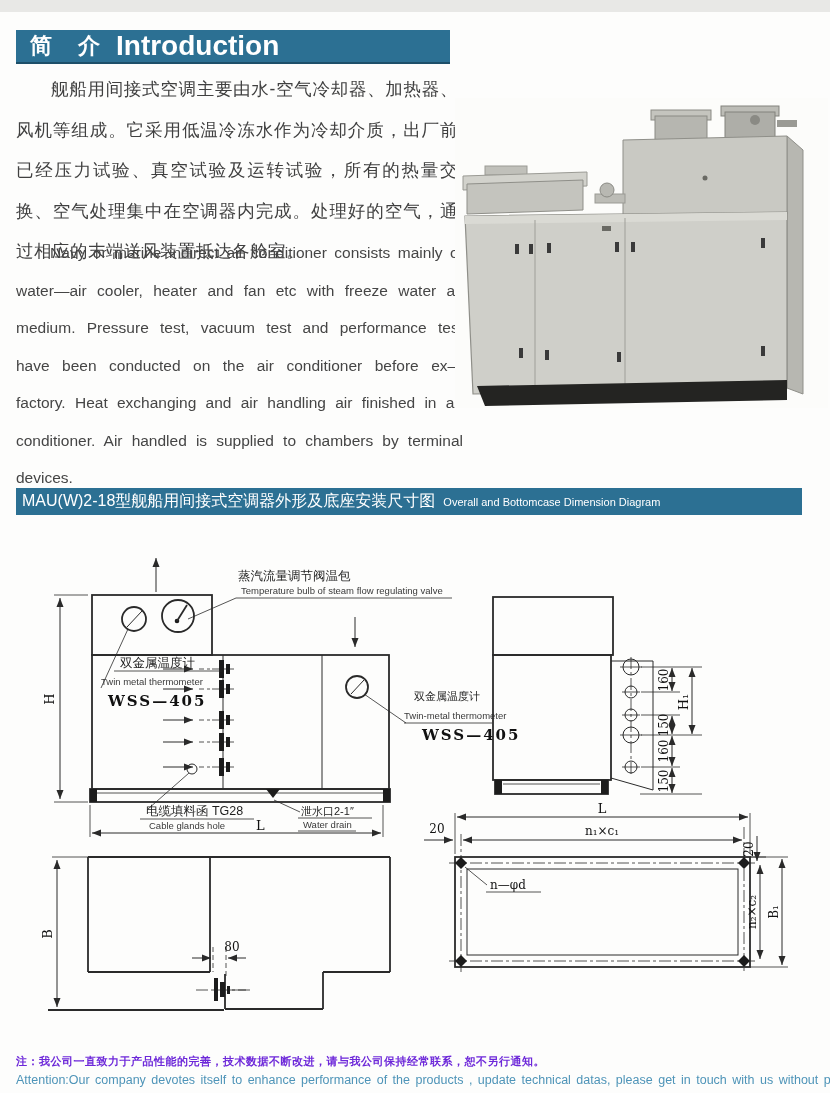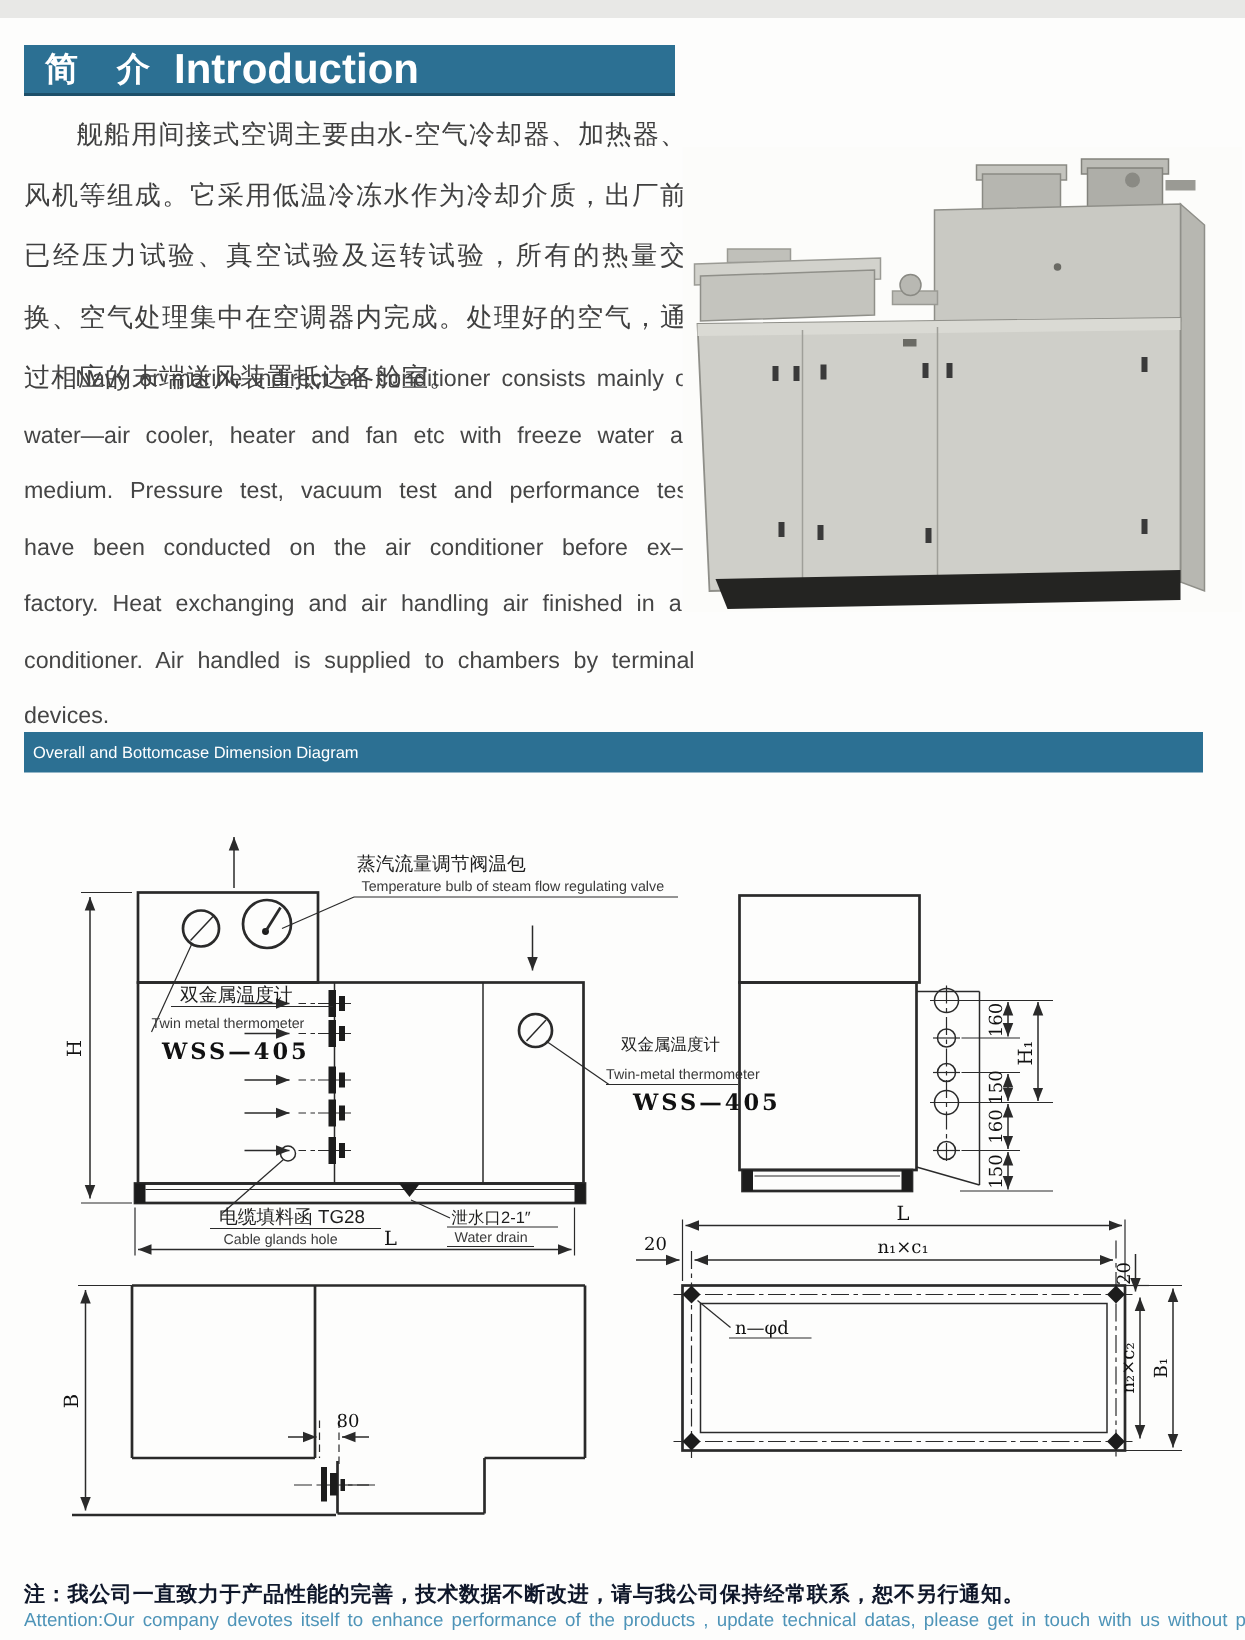--- a/index.html
+++ b/index.html
@@ -13,22 +13,22 @@
   .bar1 .en{font-size:28px;font-weight:bold;}
   .bar2{left:16px;top:476px;width:786px;height:27px;padding-left:6px;}
   .bar2 .zh{font-size:16px;font-weight:500;margin-right:8px;white-space:nowrap;}
   .bar2 .en{font-size:11px;font-weight:500;white-space:nowrap;}
   .para-zh{position:absolute;left:16px;top:57px;width:442px;font-size:17.5px;line-height:40.5px;
         color:#404040;text-align:justify;text-indent:2em;letter-spacing:0.5px;}
   .para-en{position:absolute;left:16px;top:222px;width:447px;font-size:15.5px;line-height:37.5px;
         color:#454545;text-align:justify;text-indent:2.2em;word-spacing:3px;}
   .photo{position:absolute;left:455px;top:86px;width:373px;height:310px;}
   .diagram{position:absolute;left:0;top:510px;width:830px;height:530px;}
-  .footer-zh{position:absolute;left:16px;top:1042px;width:800px;font-size:14px;
-        color:#0f172a;font-weight:600;letter-spacing:0.5px;white-space:nowrap;}
+  .footer-zh{position:absolute;left:16px;top:1042px;width:800px;font-size:11px;
+        color:#6d28d9;font-weight:600;letter-spacing:0.5px;white-space:nowrap;}
   .footer-en{position:absolute;left:16px;top:1061px;width:814px;font-size:12.5px;
         color:#4e94b8;white-space:nowrap;overflow:hidden;word-spacing:2px;}
   
   .ln{stroke:#2a2a2a;stroke-width:1;fill:none;}
   .thk{stroke-width:1.8;}
   .thin{stroke-width:0.8;}
   .dsh{stroke-dasharray:5 3;}
   .cdot{stroke-dasharray:12 3 3 3;stroke-width:0.8;}
   .fil{fill:#1c1c1c;stroke:none;}
   .tz{font:12.5px "Liberation Sans",sans-serif;fill:#1d1d1d;}
@@ -88,20 +88,21 @@
       <rect x="64" y="250" width="4" height="10"></rect>
         <rect x="90" y="252" width="4" height="10"></rect>
       <rect x="162" y="254" width="4" height="10"></rect>
         <rect x="306" y="248" width="4" height="10"></rect>
     </g>
 
     <polygon points="22,288 332,282 332,302 30,308" fill="#242422"></polygon>
   </svg>
 
   <div class="bar bar2">
+    <span class="zh">MAU(W)2-18型舰船用间接式空调器外形及底座安装尺寸图</span>
     <span class="en">Overall and Bottomcase Dimension Diagram</span>
   </div>
 
   <svg class="diagram" viewBox="0 0 830 530">
     <defs>
       <marker id="mA" viewBox="0 0 10 10" refX="9" refY="5" markerWidth="10" markerHeight="10" orient="auto-start-reverse">
         <path d="M0,1.5 L9,5 L0,8.5 z" fill="#2a2a2a"></path>
       </marker>
     </defs>
 

